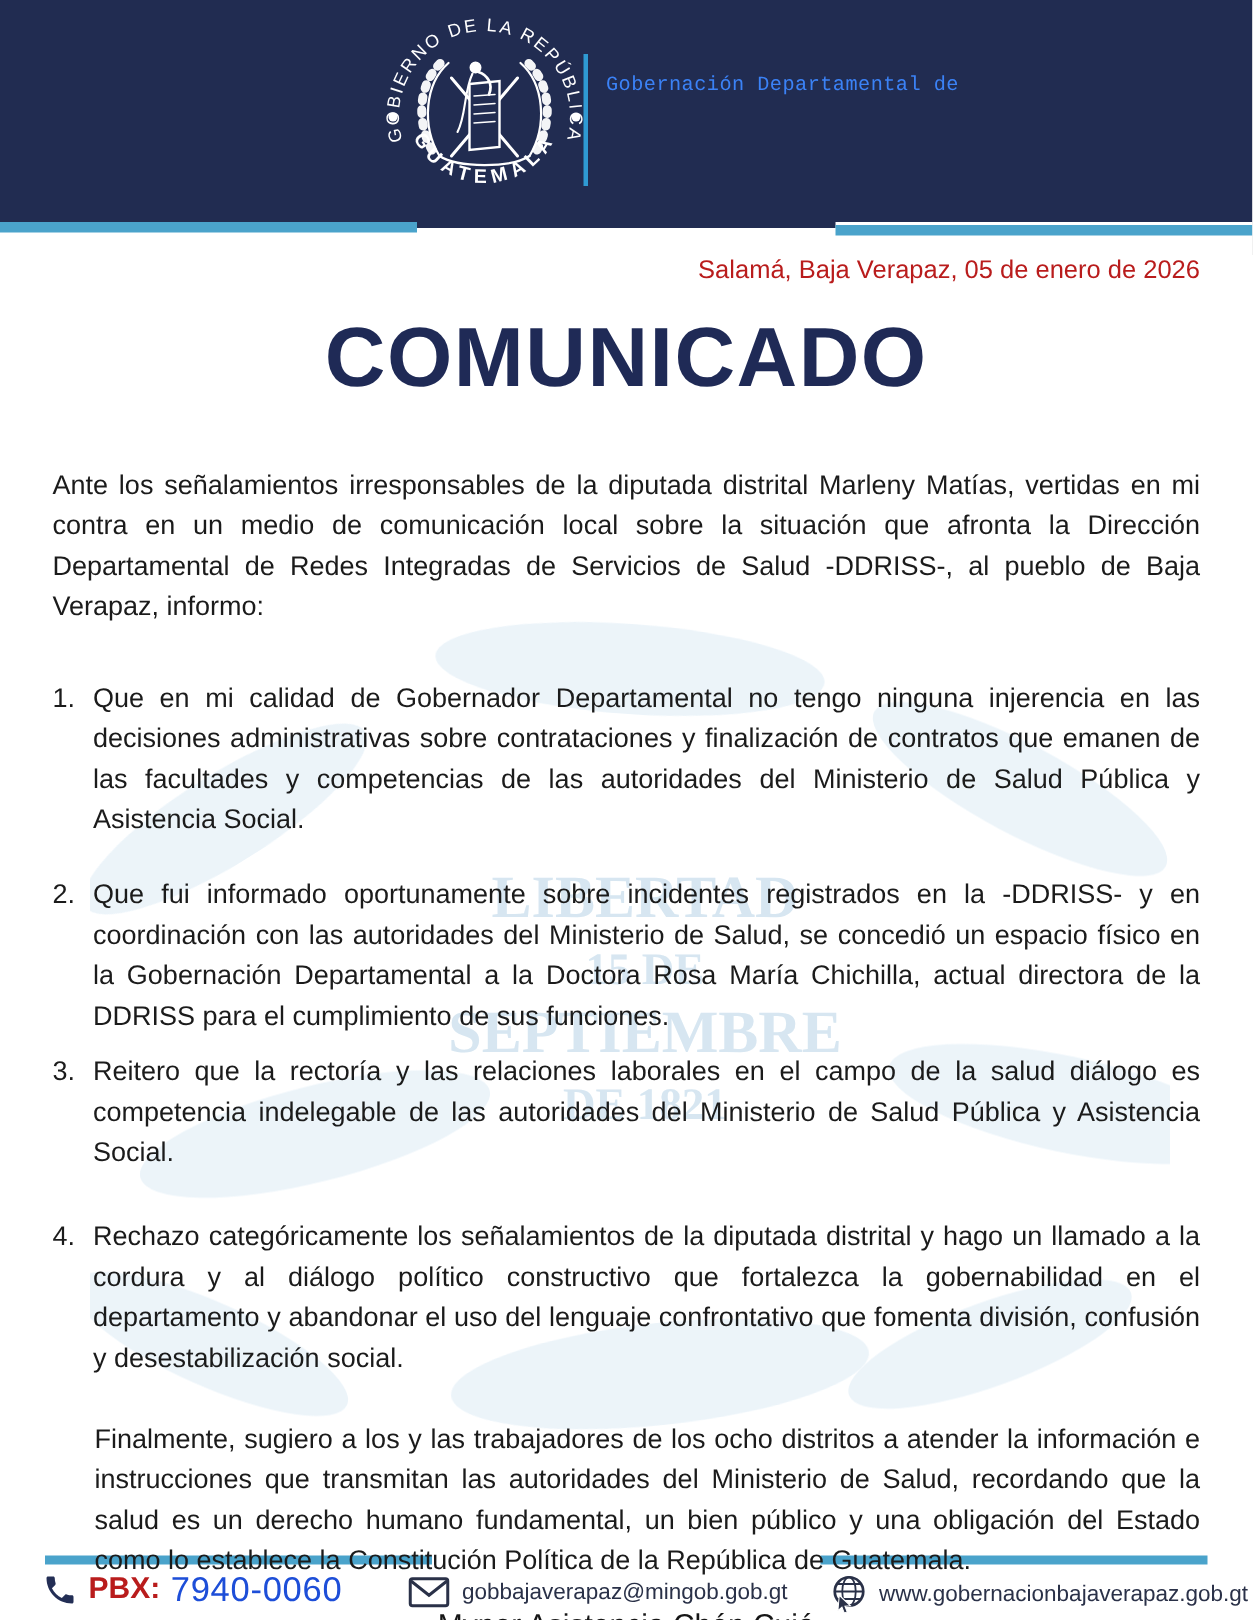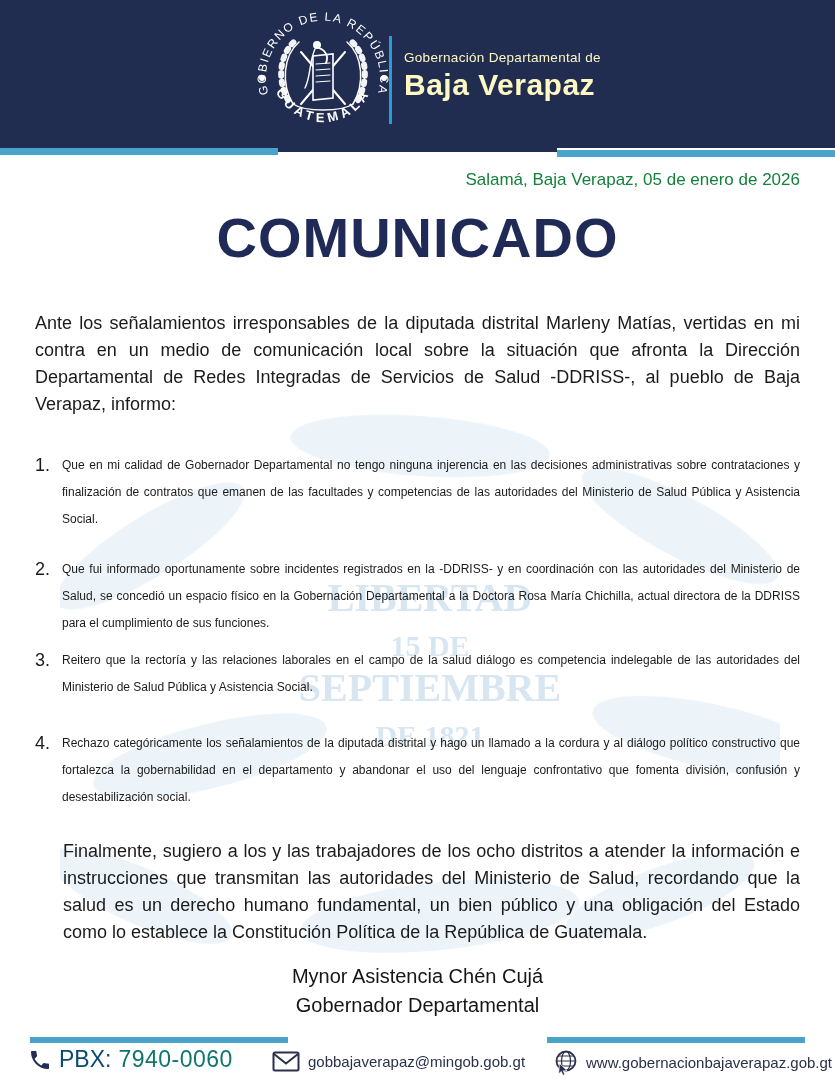--- a/index.html
+++ b/index.html
@@ -5,56 +5,56 @@
   html,body{margin:0;padding:0;background:#e8e8e8;}
   .page{
     position:relative;width:835px;height:1080px;background:#ffffff;
     font-family:"Liberation Sans","DejaVu Sans",sans-serif;
     overflow:hidden;margin:0 auto;
   }
   
   .topbar{position:absolute;left:0;top:0;width:835px;height:148px;background:#212c51;}
   .seal{position:absolute;left:253px;top:6px;}
   .hdr-divider{position:absolute;left:389px;top:36px;width:3px;height:88px;background:#2f9ad3;}
-  .org{position:absolute;left:404px;top:50px;color:#fef9c3;}
+  .org{position:absolute;left:404px;top:50px;color:#3b82f6;font-family:Liberation Mono, monospace;}
   .org-small{font-size:13.5px;letter-spacing:.3px;margin-bottom:3px;}
   .org-large{font-size:30px;font-weight:bold;letter-spacing:.5px;}
   
   .step-left{position:absolute;left:0;top:148px;width:278px;height:7px;background:#4aa3cb;}
   .step-mid{position:absolute;left:278px;top:148px;width:279px;height:4px;background:#212c51;}
   .step-right{position:absolute;left:557px;top:150px;width:278px;height:7px;background:#4aa3cb;}
   
   .watermark{position:absolute;left:60px;top:356px;z-index:0;pointer-events:none;}
   
   .content{position:relative;z-index:1;padding:156px 35px 0 35px;color:#1b1b1b;}
-  .date-line{margin-top:14px;text-align:right;font-size:17px;color:#15803d;}
+  .date-line{margin-top:14px;text-align:right;font-size:17px;color:#b91c1c;}
   .doc-title{
     margin:20px 0 0 0;text-align:center;font-size:56px;line-height:1.0;
     font-weight:bold;color:#1f2a56;letter-spacing:1px;
   }
   .para{font-size:18px;line-height:27px;text-align:justify;margin:0;}
   .intro{margin-top:44px;}
   .list{margin:0;}
   .list-item{display:flex;}
   .li-num{flex:0 0 27px;font-size:18px;line-height:27px;}
-  .li-txt{flex:1;font-size:12px;line-height:27px;text-align:justify;}
+  .li-txt{flex:1;font-size:18px;line-height:27px;text-align:justify;}
   .mt-item1{margin-top:34px;}
   .mt-item2{margin-top:23px;}
   .mt-item3{margin-top:10px;}
   .mt-item4{margin-top:29px;}
   .closing{margin-top:27px;margin-left:28px;}
   .signature{margin-top:16px;text-align:center;font-size:20px;line-height:29px;color:#161616;}
   
   .fbar{position:absolute;top:1037px;height:6px;background:#4aa3cb;}
   .fbar-left{left:30px;width:258px;}
   .fbar-right{left:547px;width:258px;}
   .fitem{position:absolute;display:flex;align-items:center;color:#232e55;z-index:1;}
   .fitem-phone{left:28px;top:1046px;gap:7px;}
-  .pbx-label{font-size:23px;font-weight:normal;color:#0c4a6e;}
-  .pbx-number{font-size:23px;color:#0f766e;letter-spacing:.5px;}
+  .pbx-label{font-size:20px;font-weight:bold;color:#b91c1c;}
+  .pbx-number{font-size:23px;color:#1d4ed8;letter-spacing:.5px;}
   .fitem-email{left:272px;top:1051px;gap:8px;}
   .fitem-web{left:553px;top:1049px;gap:6px;}
   .small-contact{font-size:15px;color:#2a3148;}
   svg{display:block;}
 </style>
 </head>
 <body>
 
 <div class="page">
 
@@ -110,21 +110,20 @@
         <path d="M100,98 C112,78 110,50 94,36" stroke-width="1.5"></path>
 
         <path d="M35,94 C24,74 26,48 43,34" stroke-width="6" stroke-dasharray="2.5 6" opacity="0.95"></path>
         <path d="M105,94 C116,74 114,48 97,34" stroke-width="6" stroke-dasharray="2.5 6" opacity="0.95"></path>
         <path d="M40,98 C52,106 88,106 100,98" stroke-width="1.5"></path>
       </g>
     </svg>
     <div class="hdr-divider"></div>
     <div class="org">
       <div class="org-small">Gobernación Departamental de</div>
-      <div class="org-large">Baja Verapaz</div>
     </div>
   </header>
   <div class="step-left"></div>
   <div class="step-mid"></div>
   <div class="step-right"></div>
 
   <main class="content">
     <div class="date-line">Salamá, Baja Verapaz, 05 de enero de 2026</div>
 
     <h1 class="doc-title">COMUNICADO</h1>

